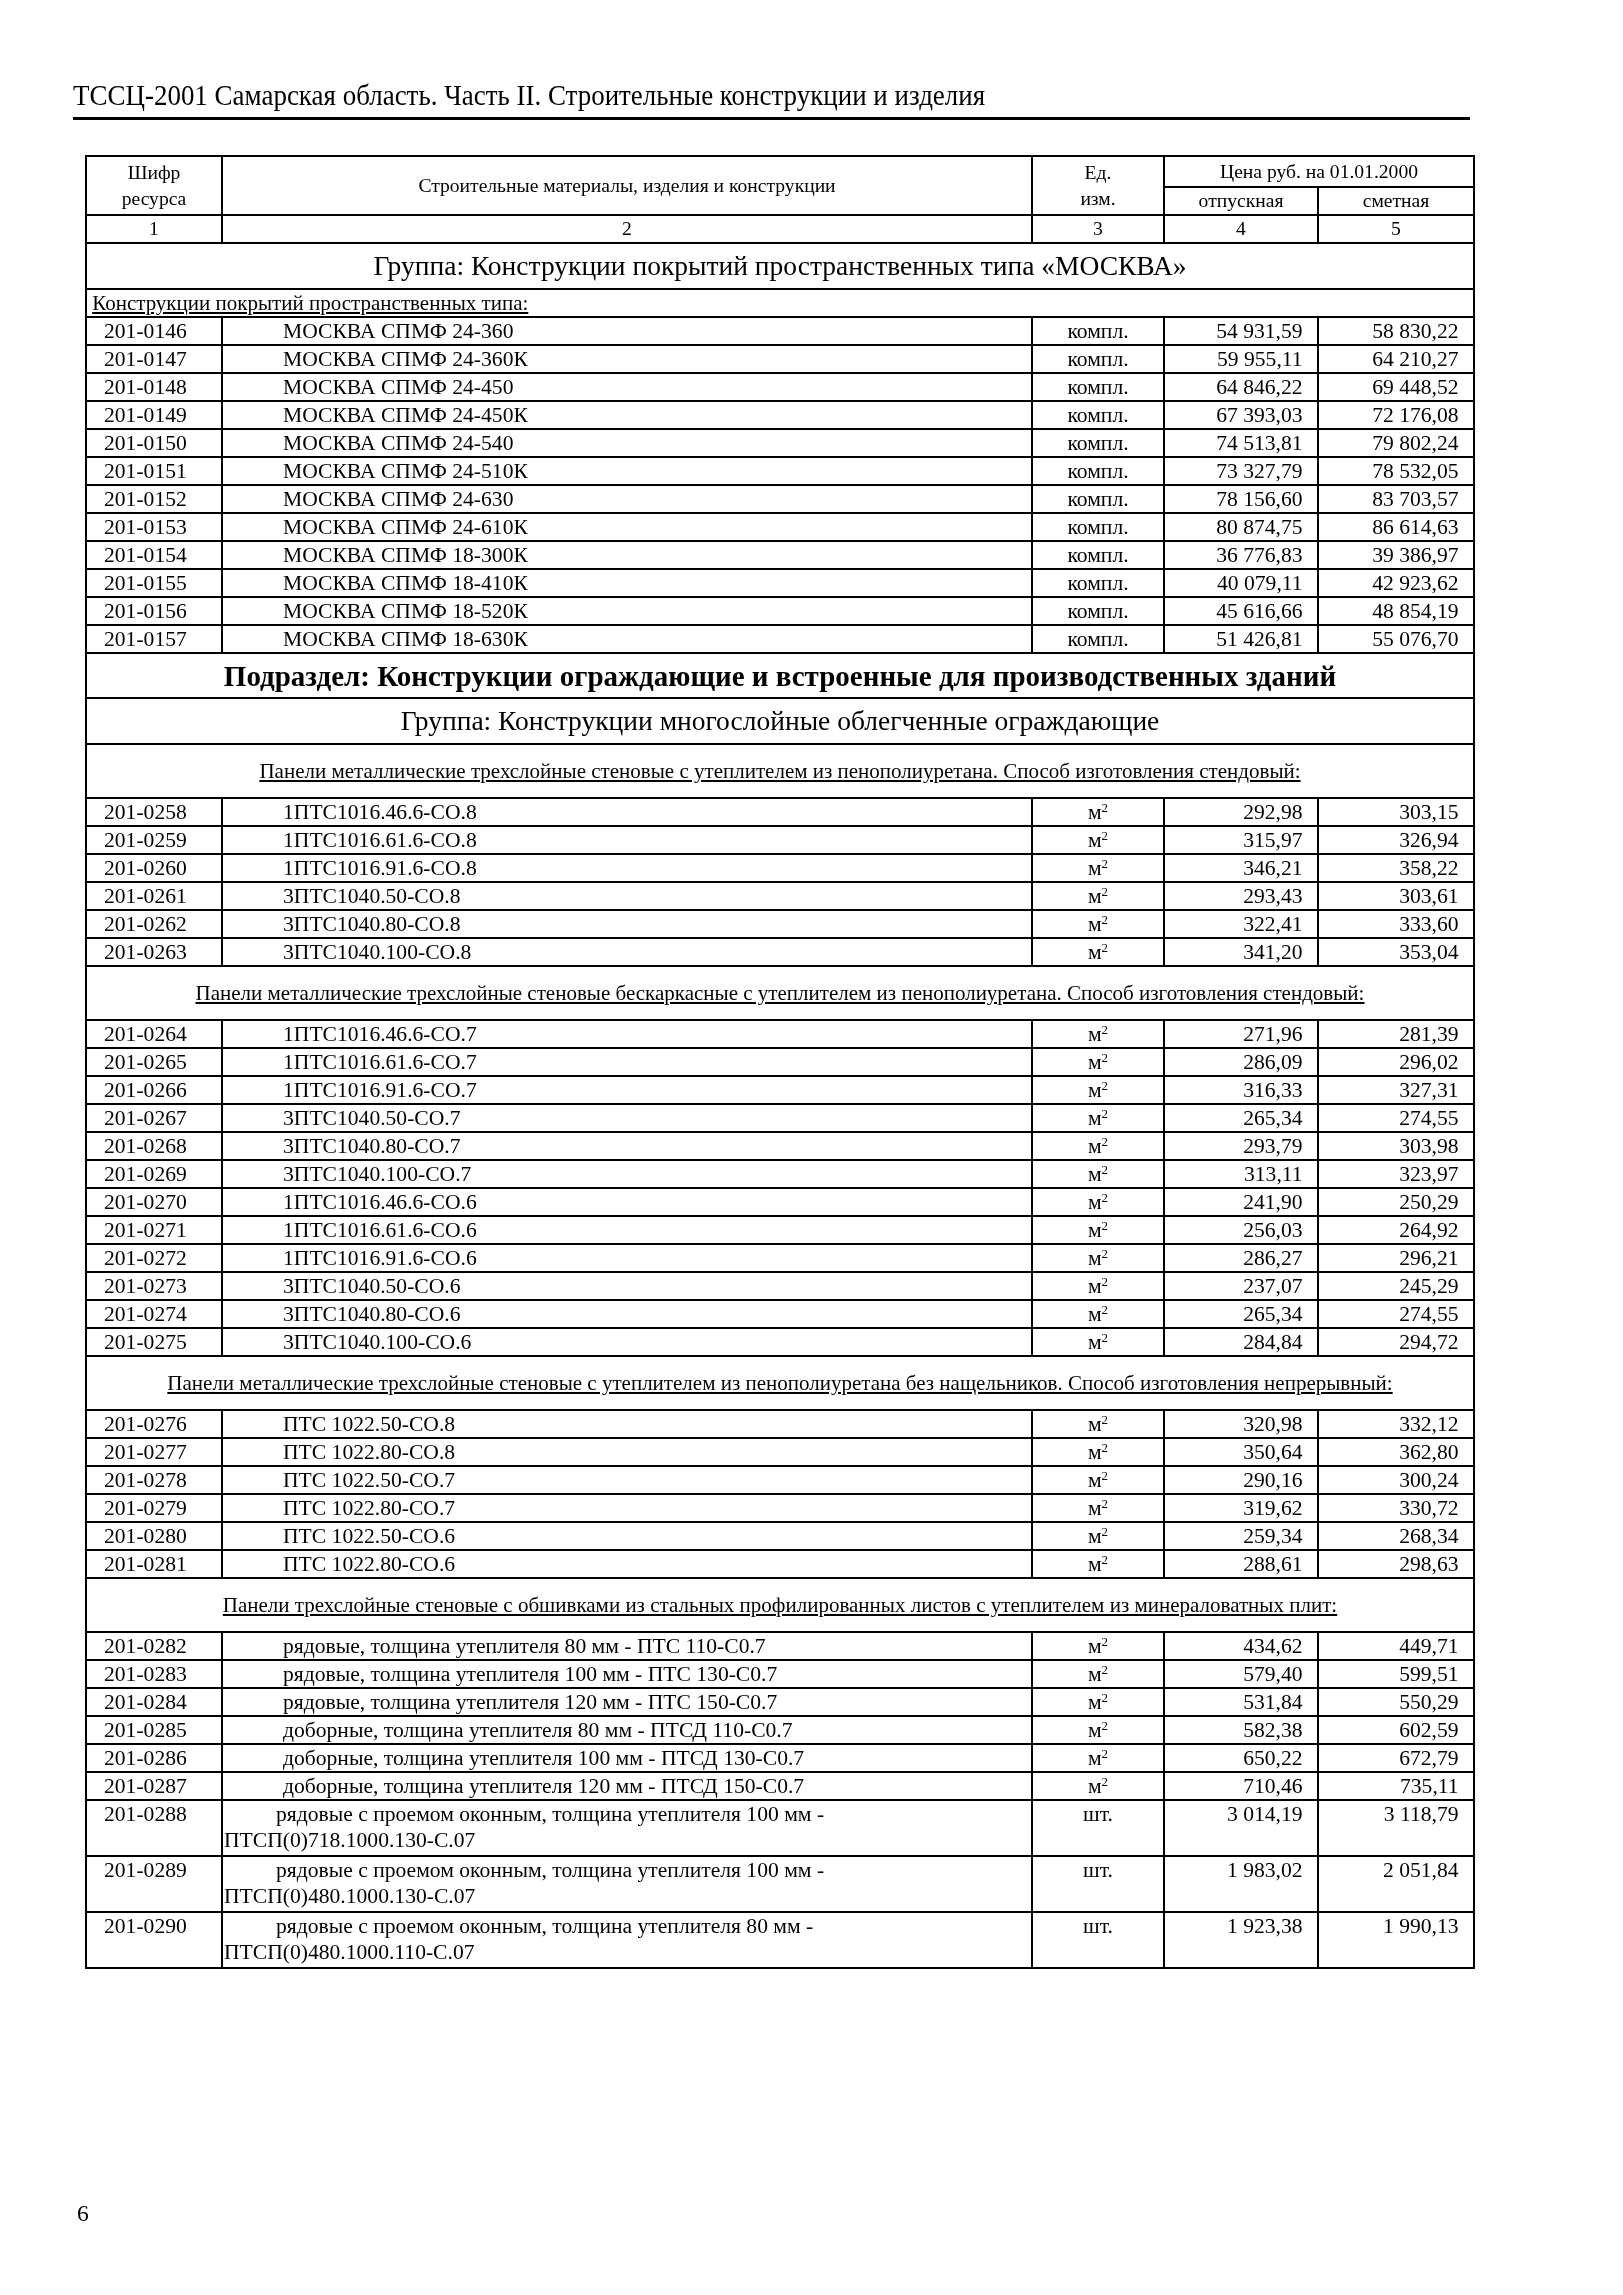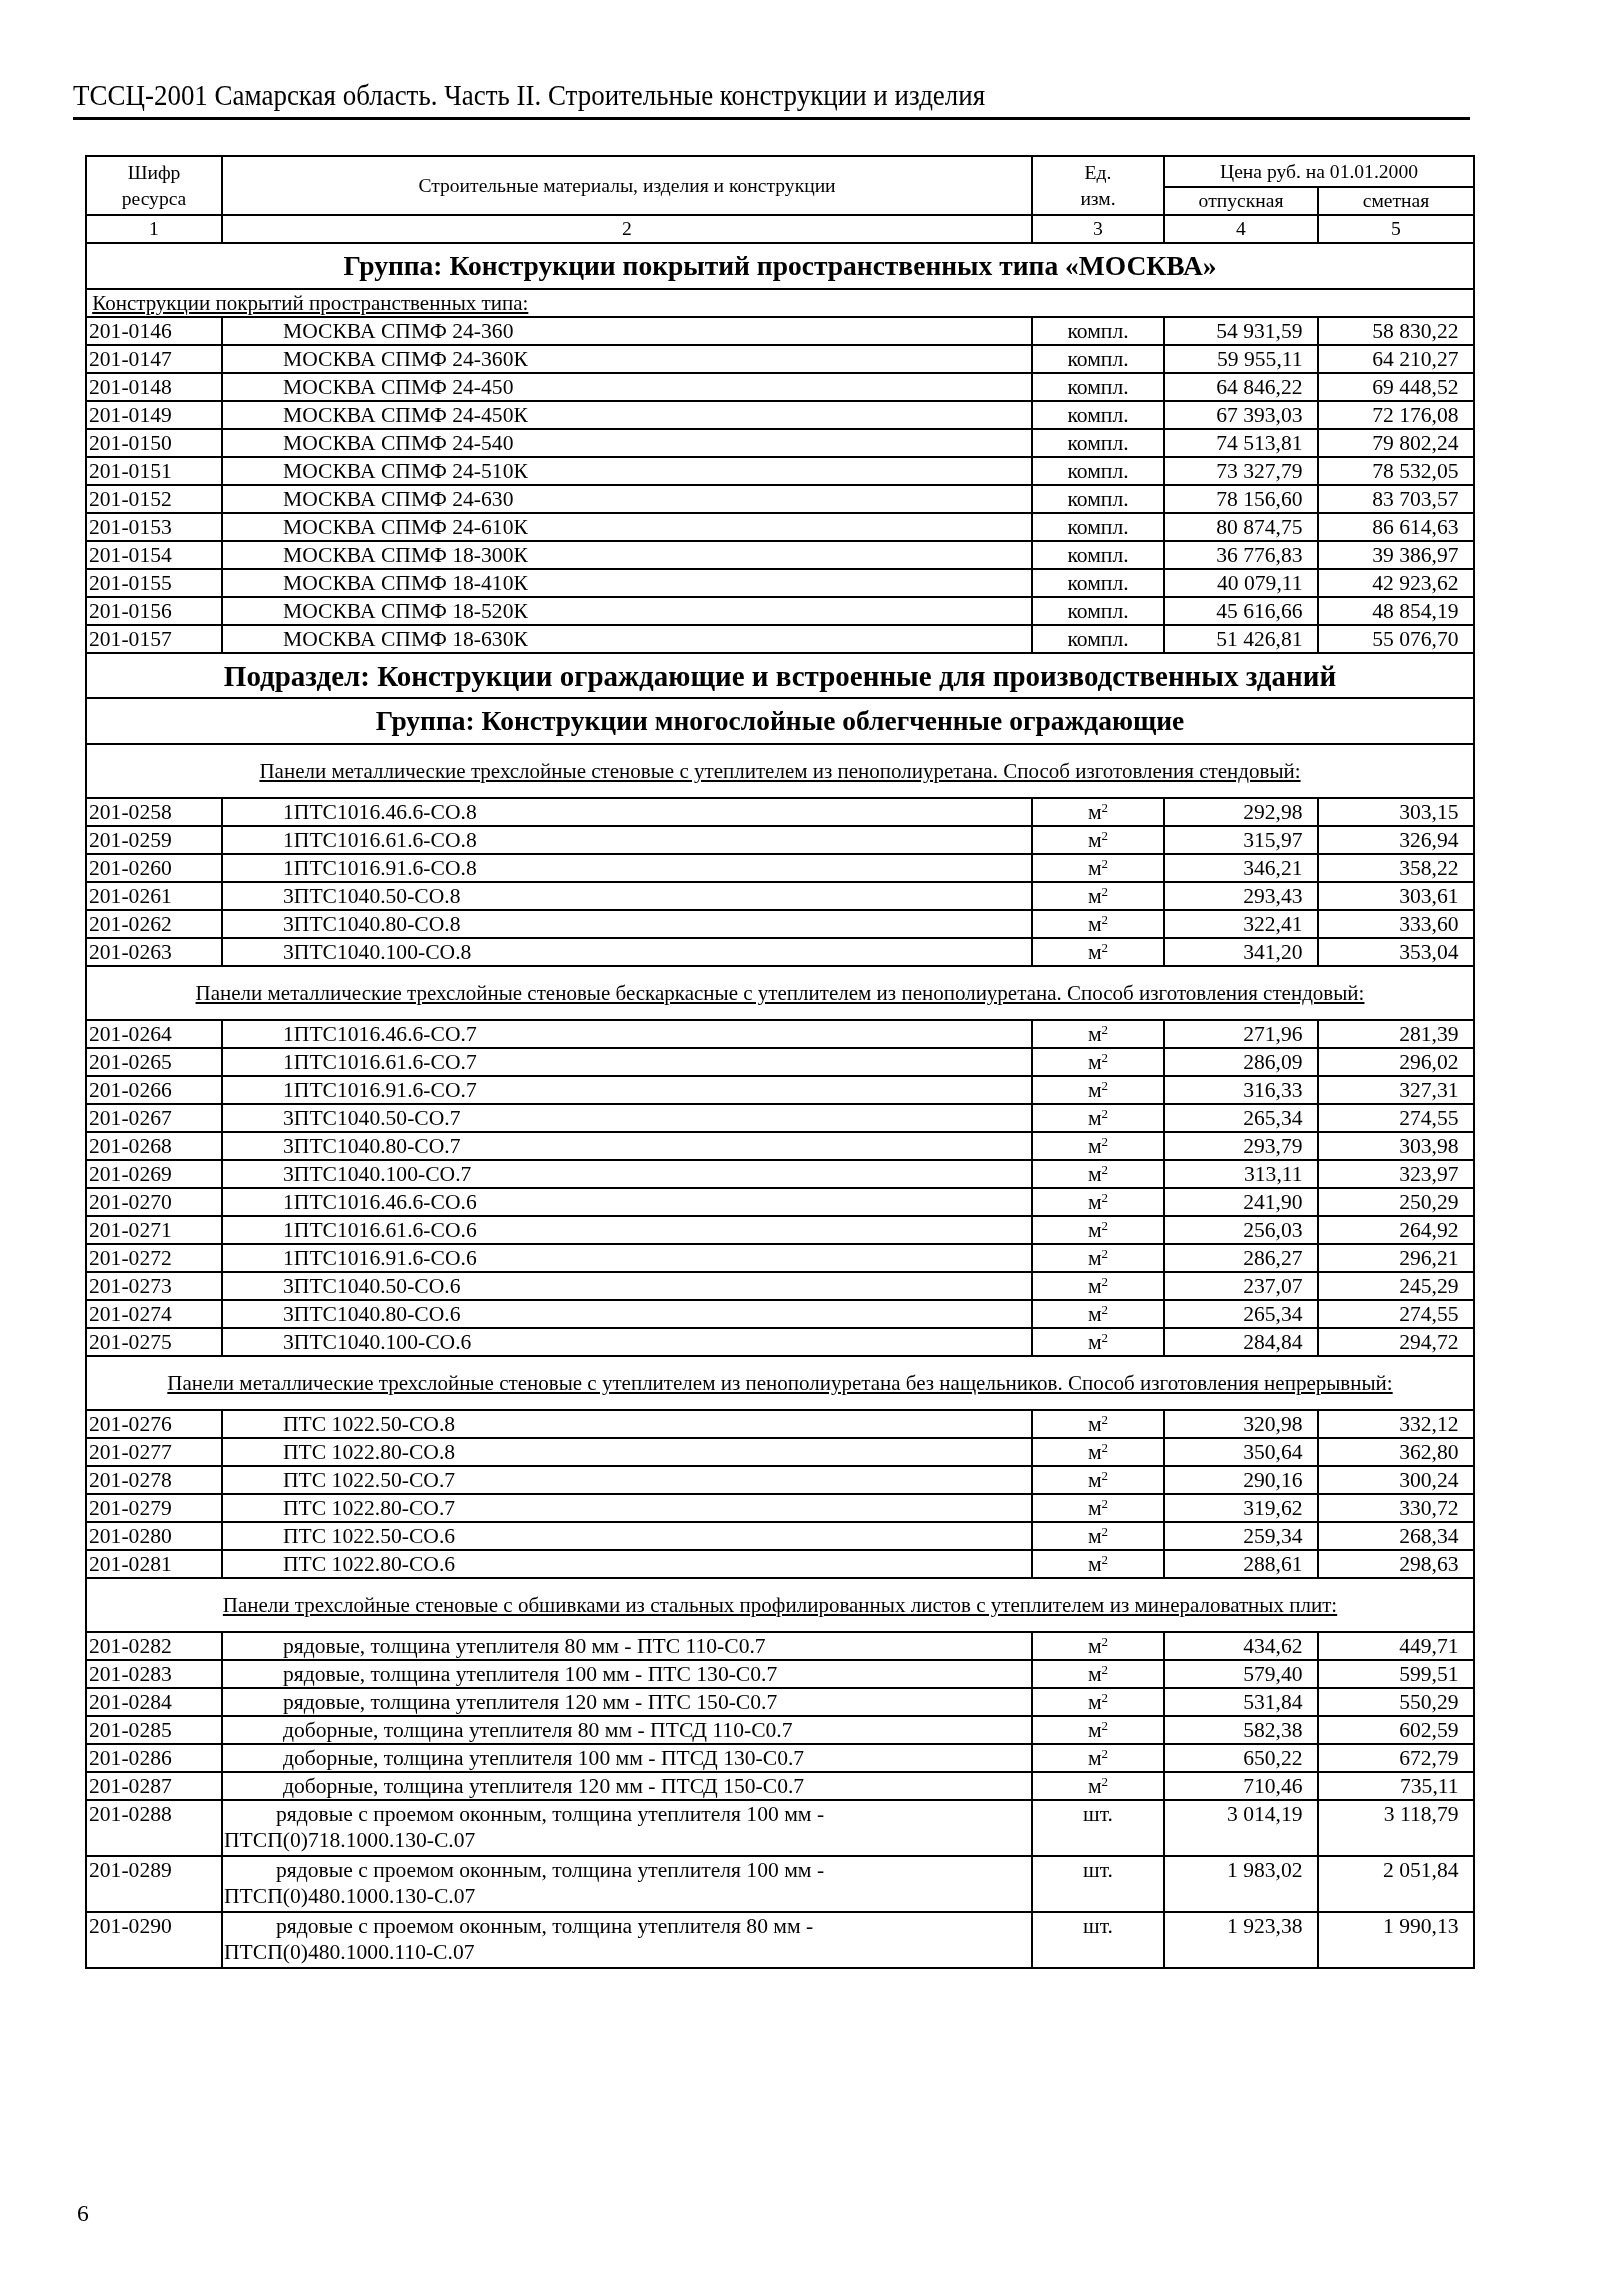--- a/index.html
+++ b/index.html
@@ -28,27 +28,27 @@
   col.c2 { width: 810px; }
   col.c3 { width: 132px; }
   col.c4 { width: 154px; }
   col.c5 { width: 156px; }
 
   .hdr td { text-align: center; font-size: 19.6px; line-height: 23.6px; }
   .hdr-top td { height: 29px; }
   .hdr-bot td { height: 26px; border-radius: 14px; }
   .num td { text-align: center; height: 25px; font-size: 19.6px; line-height: 23.6px; }
 
-  .group td { text-align: center; font-weight: bold; font-size: 27.5px; height: 44px; line-height: 33px; border-radius: 20px; }
+  .group td { text-align: center; font-weight: normal; font-size: 27.5px; height: 44px; line-height: 33px; border-radius: 20px; }
   .subsection td { text-align: center; font-weight: bold; font-size: 29px; height: 43px; line-height: 33px; }
   .caption td { padding-left: 147px; height: 25px; line-height: 26px; font-size: 21px; text-align: left; text-decoration: underline; }
   .caption.two td { height: 52px; text-align: center; }
 
   .row td { height: 25px; }
-  .row td.code { text-align: left; padding-left: 2px; margin-top: 44px; }
+  .row td.code { text-align: left; padding-left: 17px; margin-top: 44px; }
   .row td.name { padding-left: 60px; margin-left: 23px; }
   .row td.unit { text-align: center; }
   .row td.p { text-align: right; padding-right: 14.4px; }
   .row.tall td { vertical-align: top; height: 54px; }
   .row.tall td.name { padding-left: 1px; text-indent: 52px; }
 
   sup { font-size: 60%; vertical-align: 0.55em; line-height: 0; }
 
   .page-number {
     position: absolute; left: 77px; top: 2199px; font-size: 23.6px; line-height: 29px;

